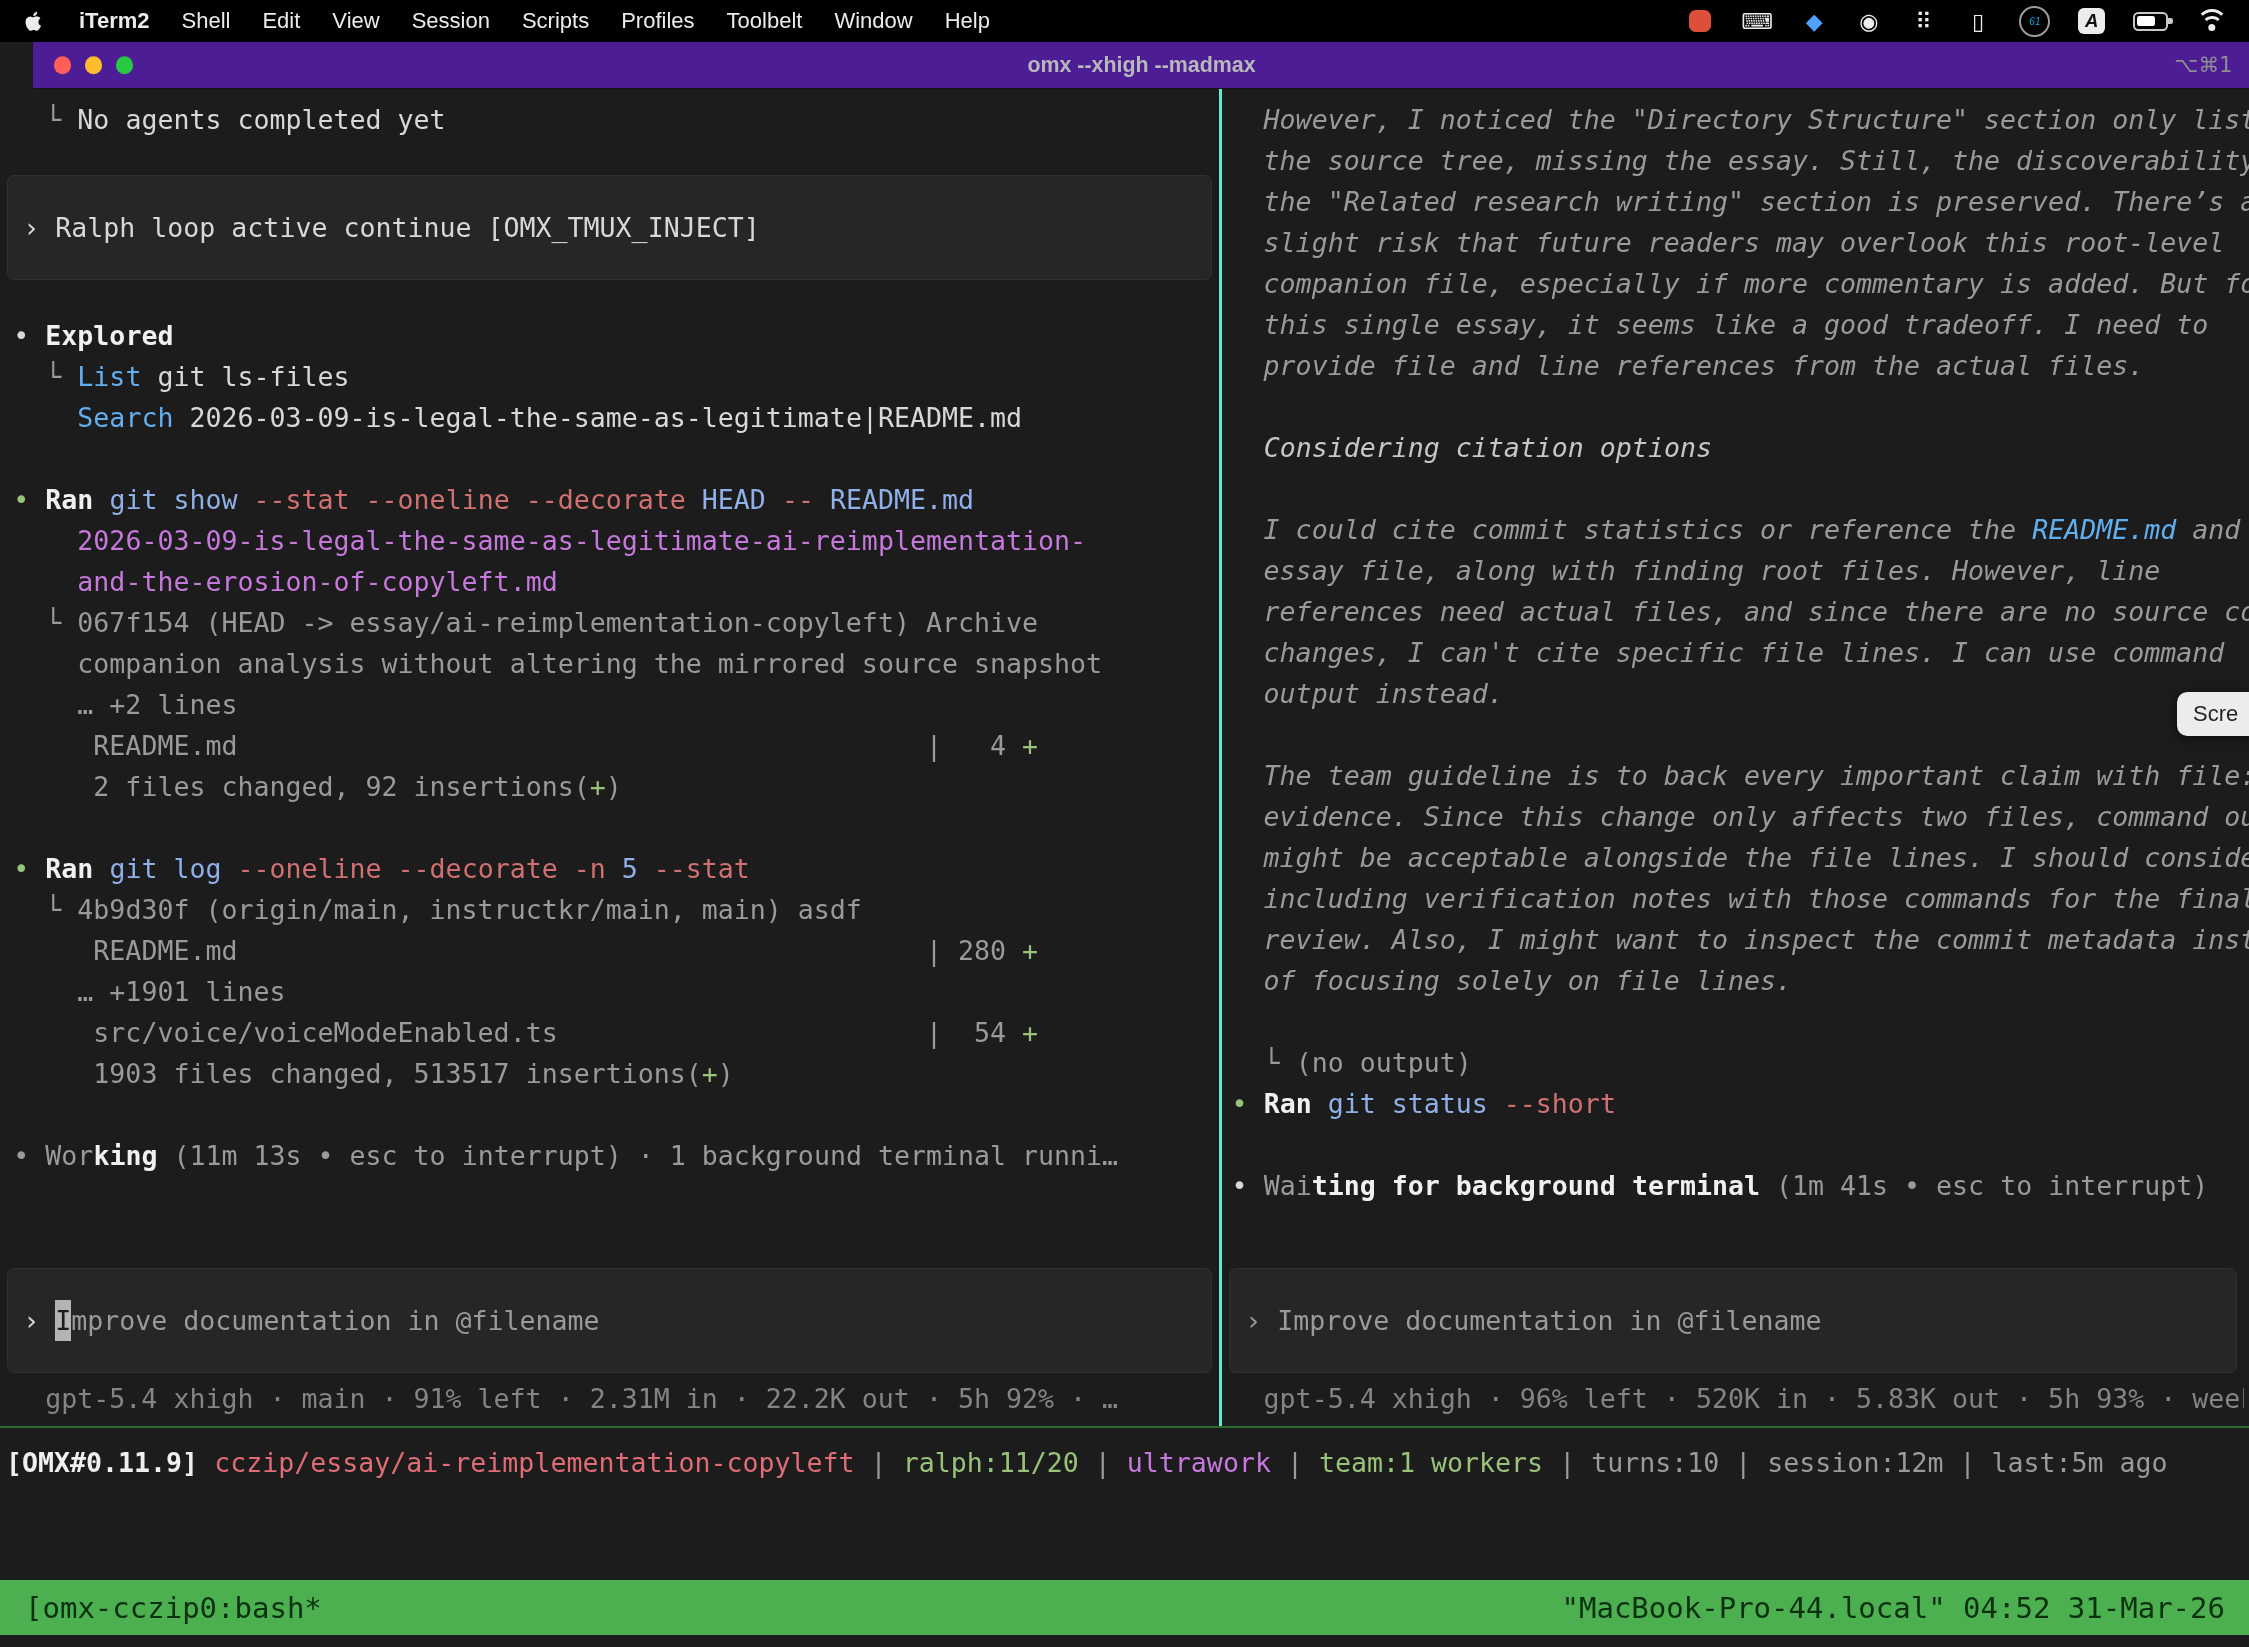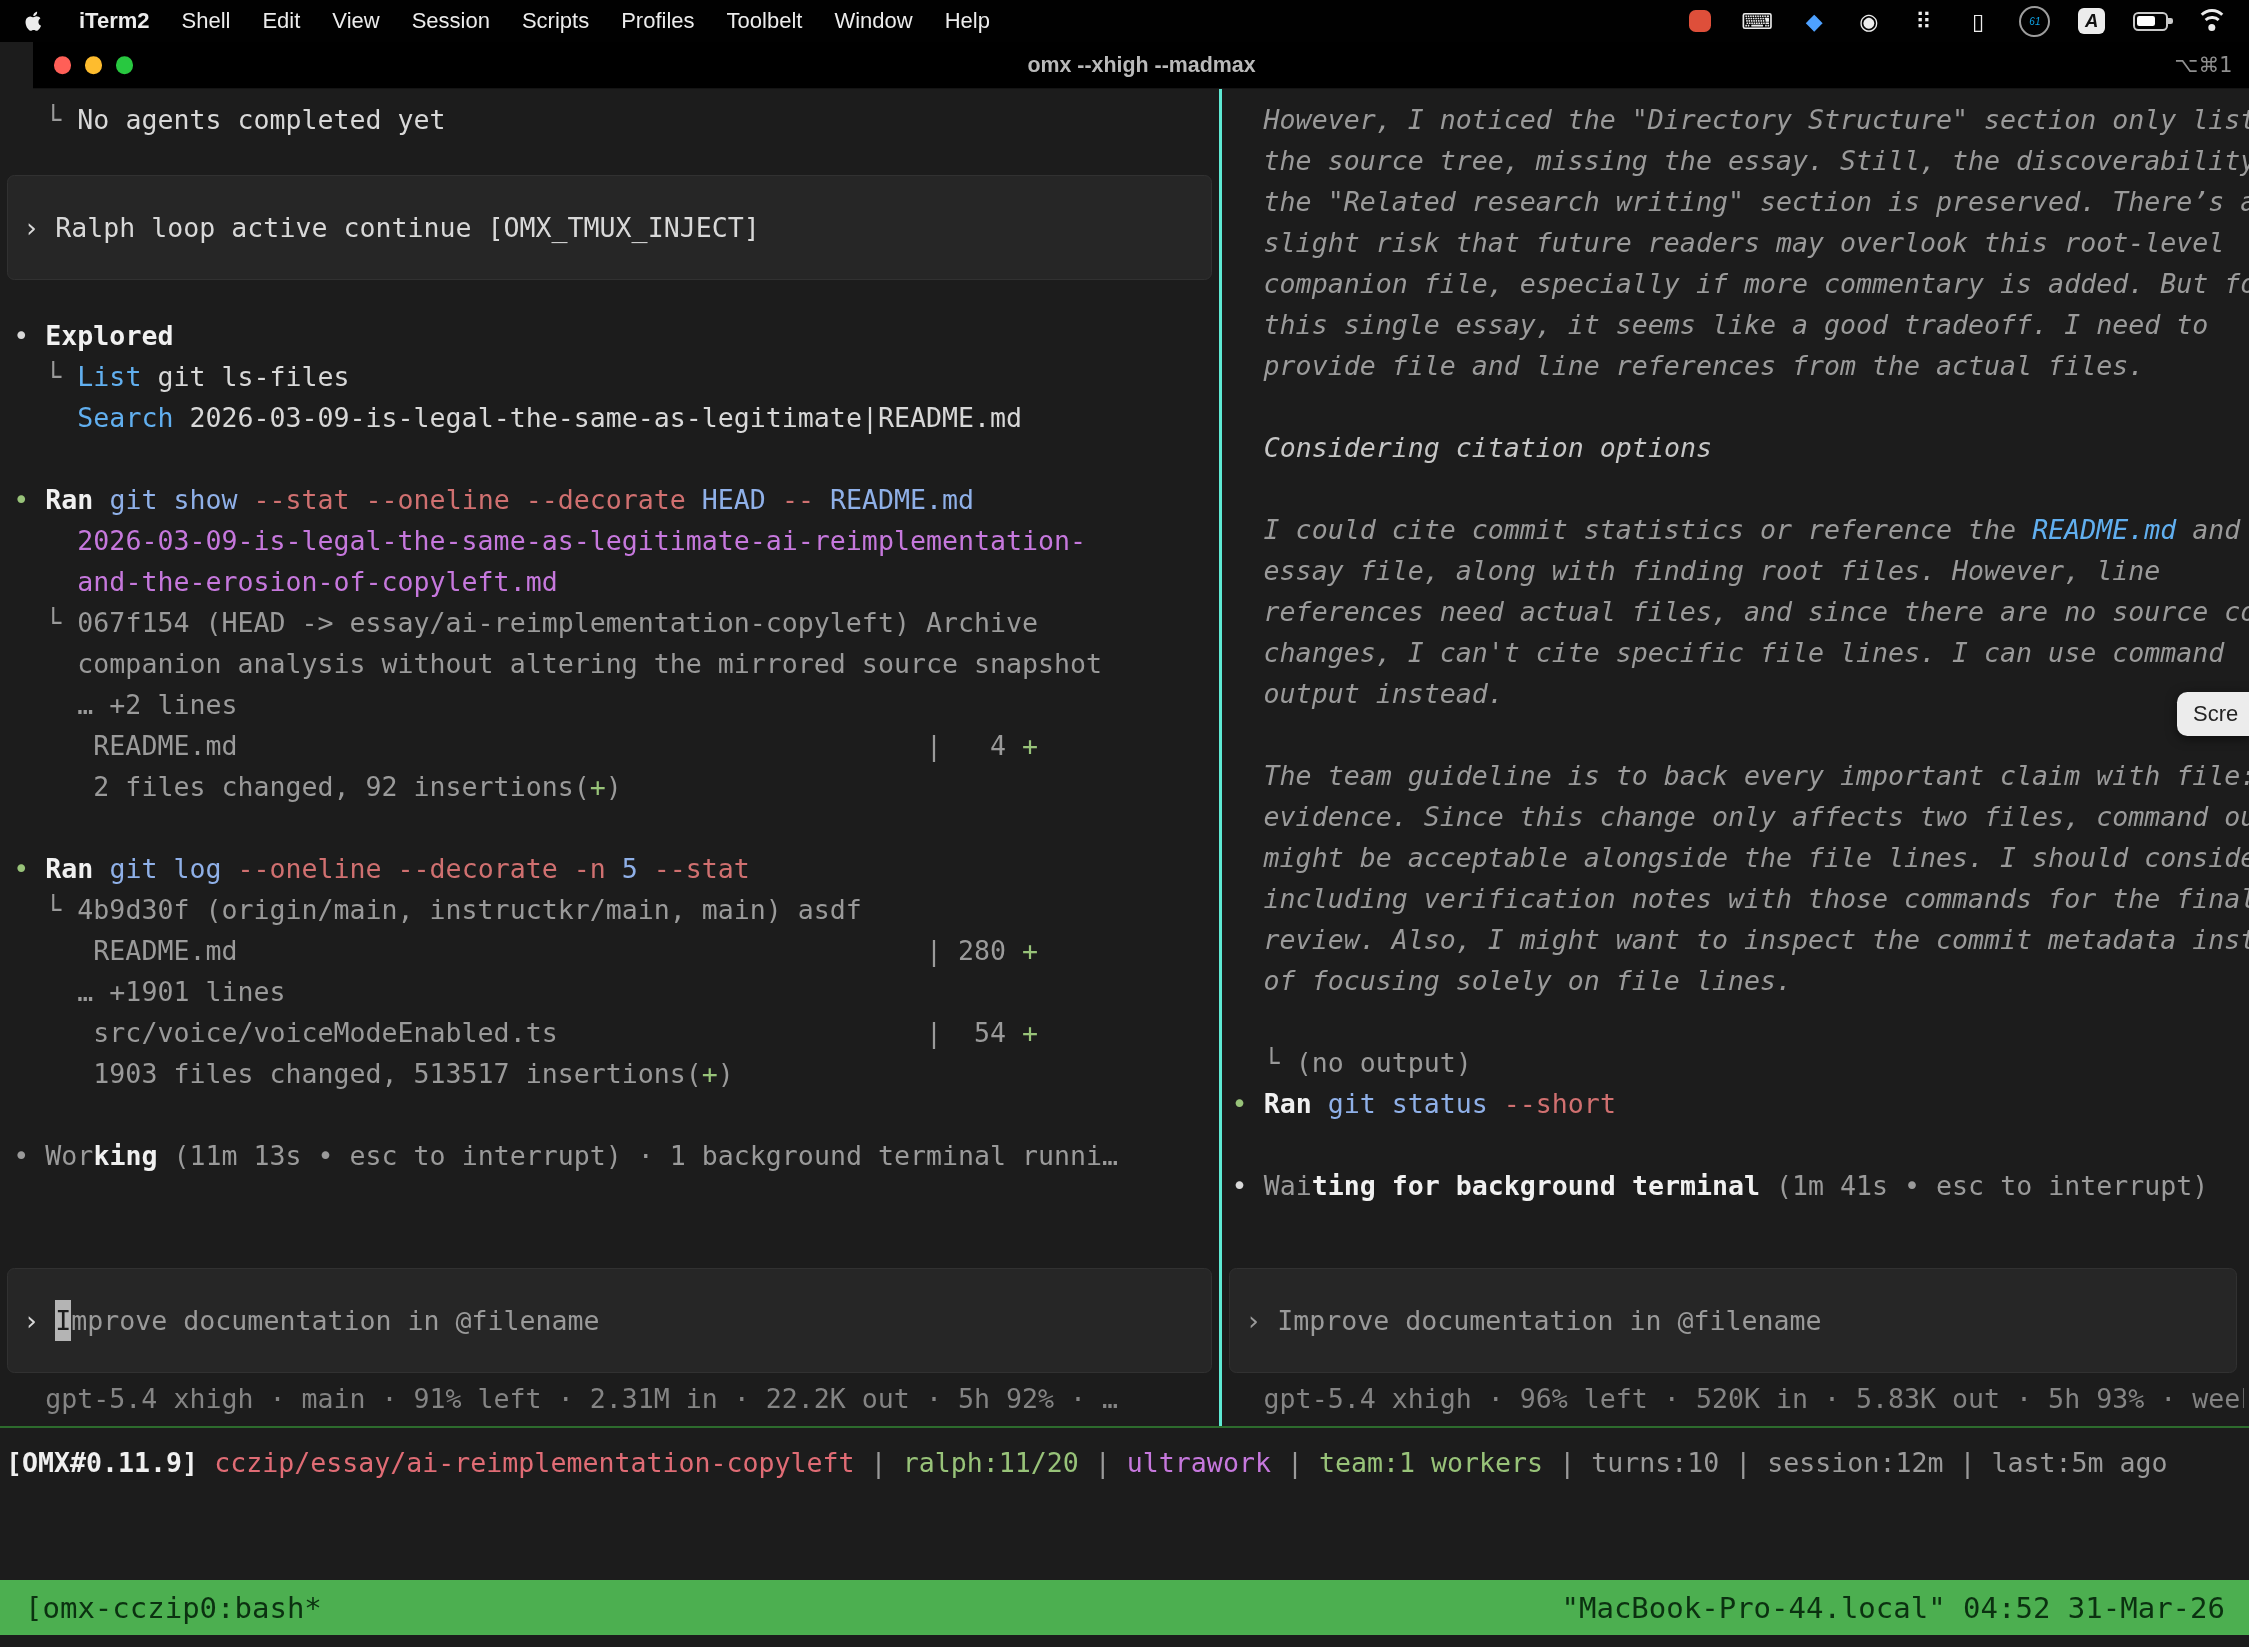--- a/index.html
+++ b/index.html
@@ -26,21 +26,21 @@
   .ic-batt::before{content:"";position:absolute;left:2.2px;top:2.2px;bottom:2.2px;width:58%;background:#fff;border-radius:2.2px;}
   .ic-batt::after{content:"";position:absolute;right:-6.6px;top:4.4px;width:4.4px;height:6.6px;background:#c9c9c9;border-radius:0 2.2px 2.2px 0;}
   .ic-wifi{position:relative;width:32px;height:23.6px;display:inline-block;}
   .ic-wifi i{position:absolute;left:50%;transform:translateX(-50%);border:3.7px solid transparent;border-top-color:#ececec;border-radius:50%;box-sizing:border-box;}
   .ic-wifi .w1{width:32px;height:32px;top:0;}
   .ic-wifi .w2{width:20.7px;height:20.7px;top:6.6px;}
   .ic-wifi .w3{width:7.4px;height:7.4px;top:14.8px;background:#ececec;border:none;border-radius:50%;}
   .ic-blue{color:#4ea1ff;}
   
   .title-bar{
-    height:46px;background:#000000;position:relative;display:flex;align-items:center;justify-content:center;
+    height:46px;background:#4c1d95;position:relative;display:flex;align-items:center;justify-content:center;
     color:#b9b9b9;font-family:"Liberation Sans",sans-serif;font-size:21.4px;font-weight:700;
     border-bottom:0.7px solid #141414;box-sizing:content-box;margin-left:33px;
   }
   .traffic{position:absolute;left:20.7px;top:50%;transform:translateY(-50%);display:flex;gap:13.3px;}
   .tl{width:17.7px;height:17.7px;border-radius:50%;display:inline-block;}
   .tl-red{background:#ff5f57;}
   .tl-yellow{background:#febc2e;}
   .tl-green{background:#28c840;}
   .shortcut{position:absolute;right:17.7px;color:#8f8f8f;font-weight:400;font-family:"DejaVu Sans",sans-serif;font-size:20.7px;}
   

